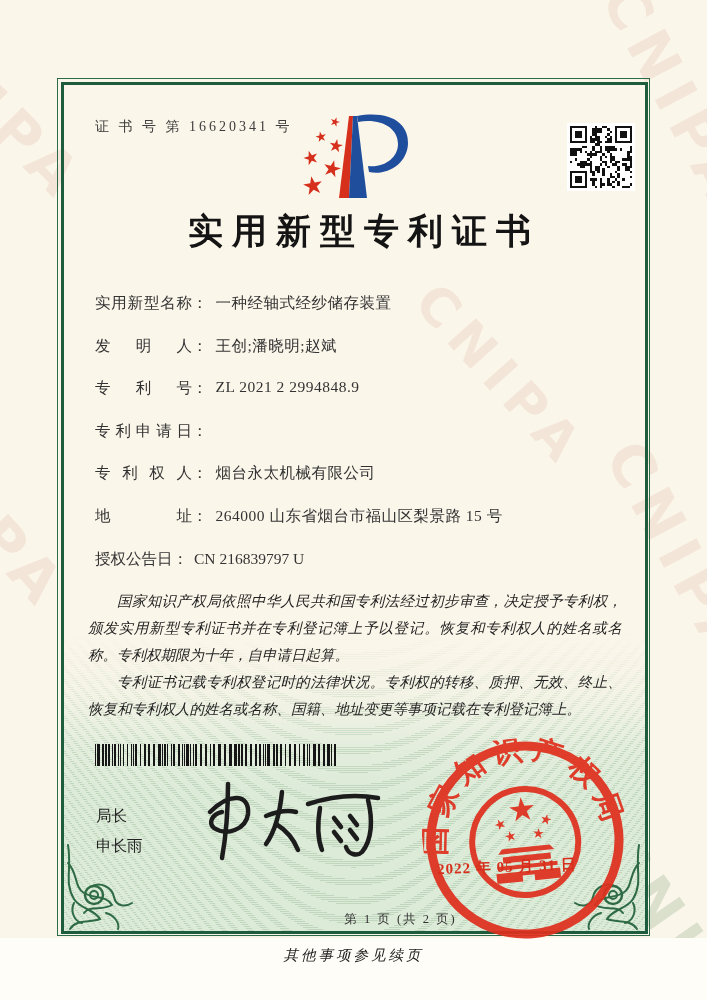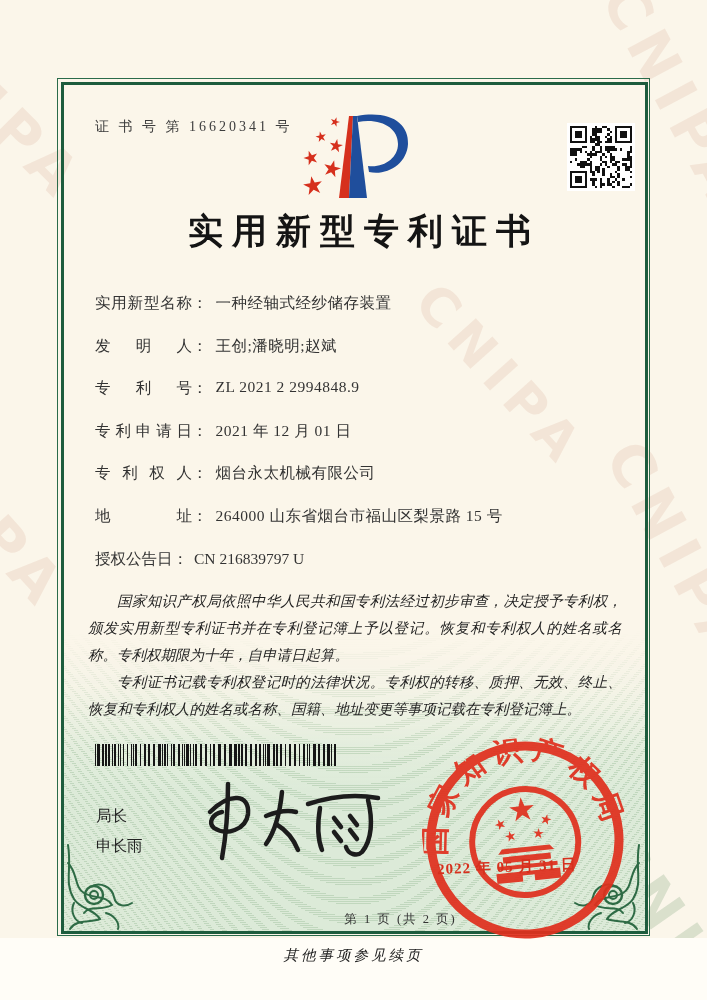--- a/index.html
+++ b/index.html
@@ -454,21 +454,20 @@
       <span class="fvalue">王创;潘晓明;赵斌</span>
     </div>
     <div class="frow">
       <span class="flabel">专利号</span>
       <span class="fcolon">：</span>
       <span class="fvalue">ZL 2021 2 2994848.9</span>
     </div>
     <div class="frow">
       <span class="flabel">专利申请日</span>
       <span class="fcolon">：</span>
-      <span class="fvalue">2021 年 12 月 01 日</span>
     </div>
     <div class="frow">
       <span class="flabel">专利权人</span>
       <span class="fcolon">：</span>
       <span class="fvalue">烟台永太机械有限公司</span>
     </div>
     <div class="frow">
       <span class="flabel">地址</span>
       <span class="fcolon">：</span>
       <span class="fvalue">264000 山东省烟台市福山区梨景路 15 号</span>

